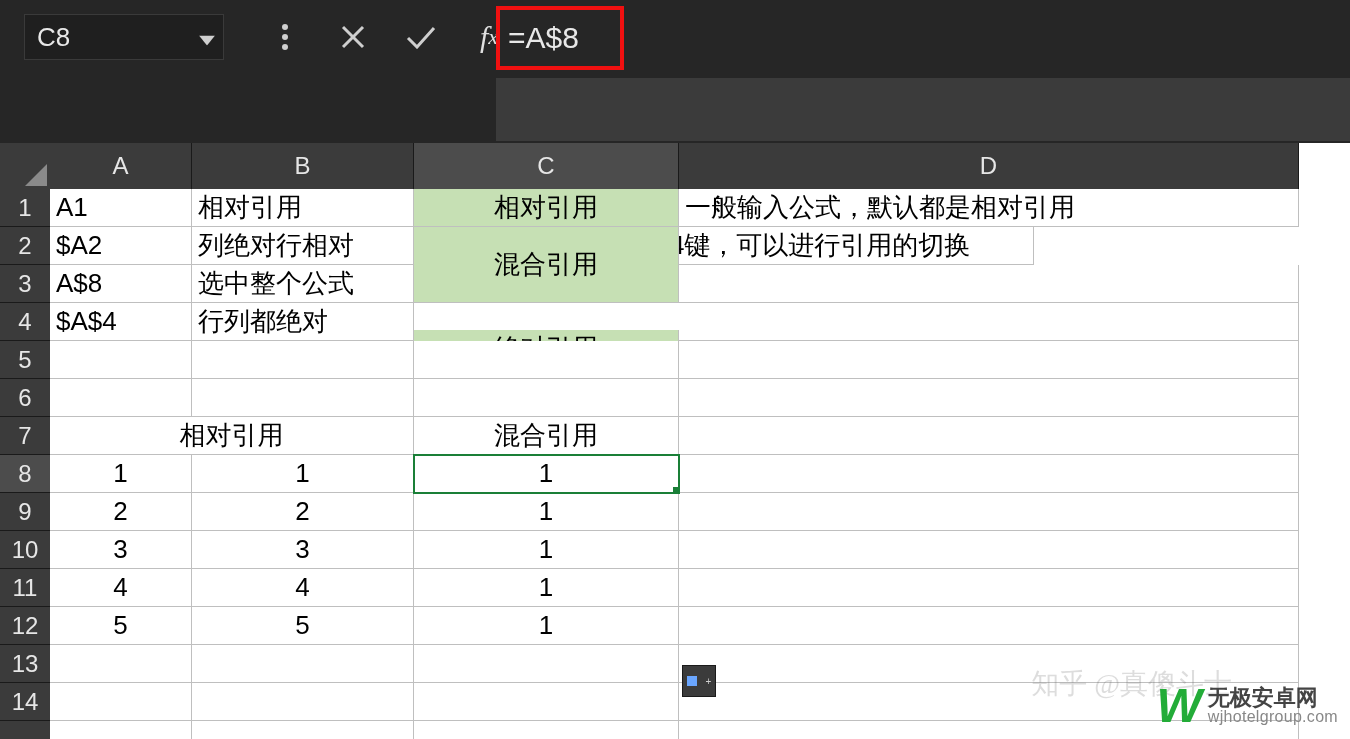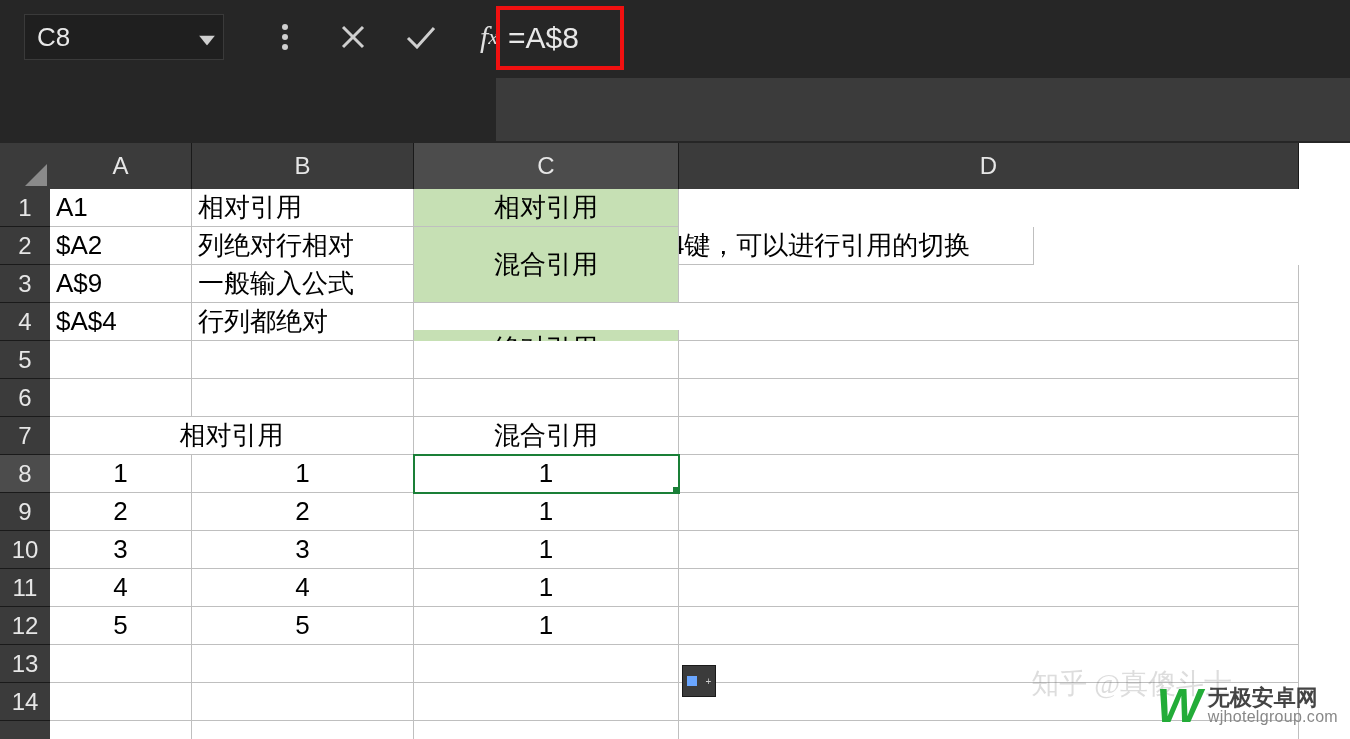--- a/index.html
+++ b/index.html
@@ -115,30 +115,31 @@
       <div class="row-h">13</div>
       <div class="row-h">14</div>
       <div class="row-h"></div>
     </div>
 
   <div class="grid" id="grid">
       <div class="gridrow">
         <div class="cell" style="width: 142px;">A1</div>
         <div class="cell" style="width: 222px;">相对引用</div>
         <div class="cell center green" style="width: 265px;">相对引用</div>
+        <div class="cell" style="width: 620px;">一般输入公式，默认都是相对引用</div>
       </div>
       <div class="gridrow">
         <div class="cell" style="width: 142px;">$A2</div>
         <div class="cell" style="width: 222px; font-family: Liberation Serif, serif;">列绝对行相对</div>
         <div class="cell center green merged2" style="width: 265px; position: absolute; left: 364px; top: 38px;">混合引用</div>
         <div class="cell" style="width: 620px;">选中整个公式，按下F4键，可以进行引用的切换</div>
       </div>
       <div class="gridrow">
-        <div class="cell" style="width: 142px;">A$9</div>
-        <div class="cell" style="width: 222px;">一般输入公式</div>
+        <div class="cell" style="width: 142px;">A$8</div>
+        <div class="cell" style="width: 222px;">选中整个公式</div>
         <div style="width: 265px; height: 38px;"></div>
         <div class="cell" style="width: 620px;"></div>
       </div>
       <div class="gridrow">
         <div class="cell" style="width: 142px;">$A$4</div>
         <div class="cell" style="width: 222px;">行列都绝对</div>
         <div class="cell center green" style="width: 265px; margin-top: 27px;">绝对引用</div>
         <div class="cell" style="width: 620px;"></div>
       </div>
       <div class="gridrow">

